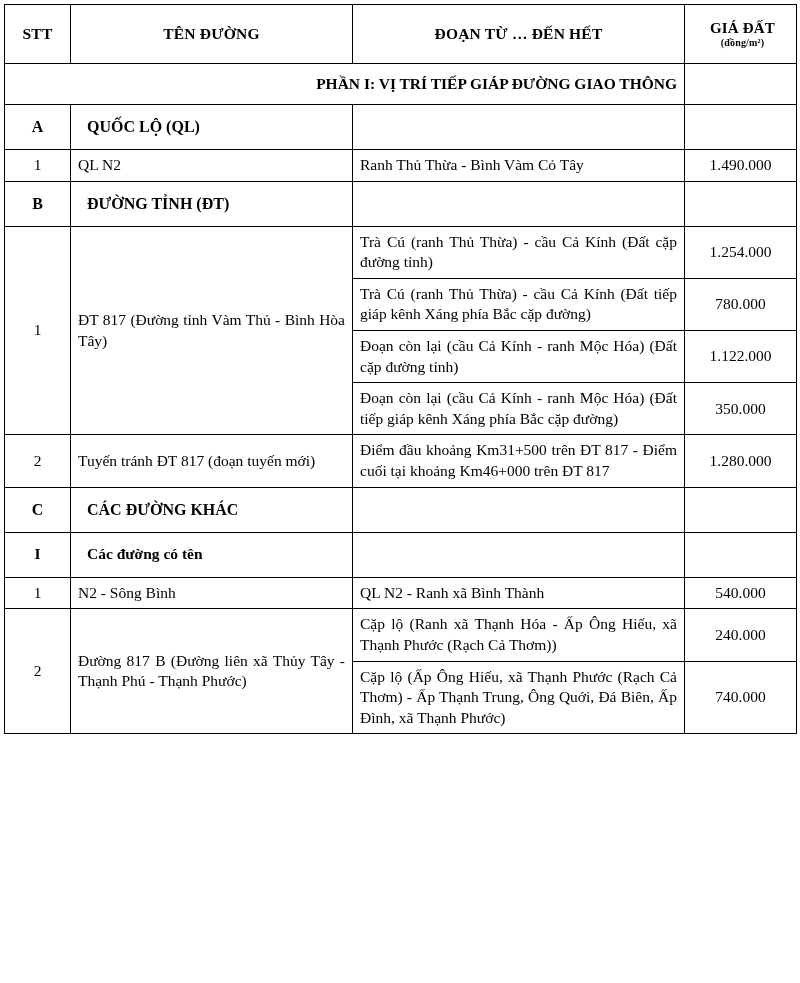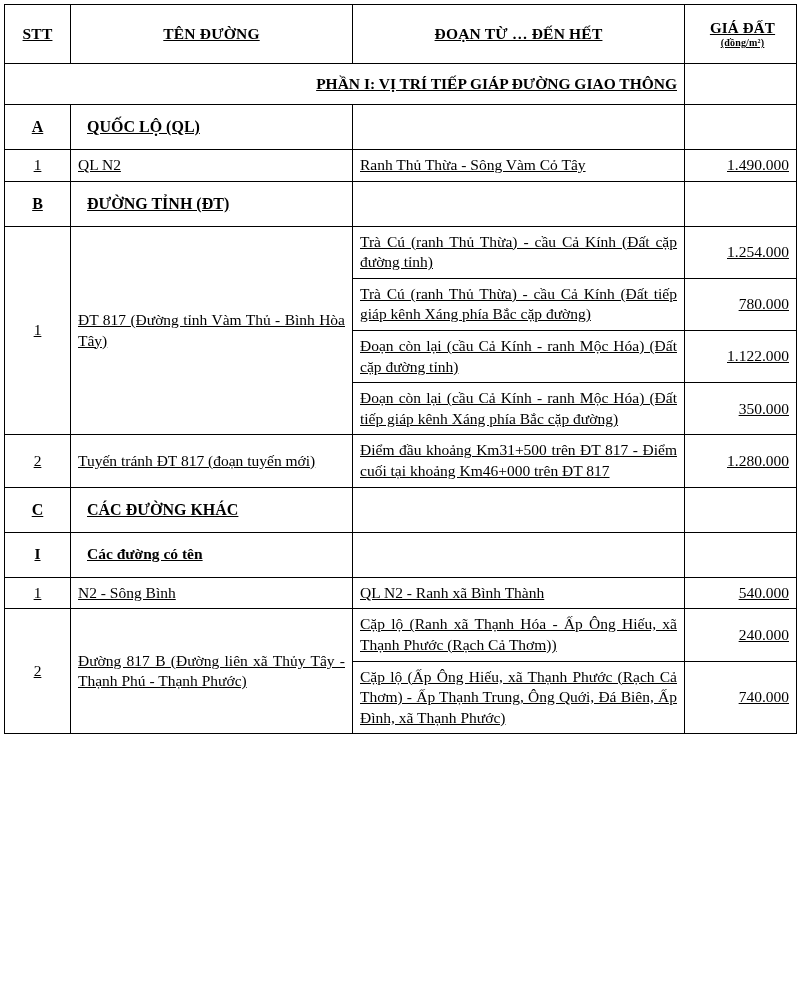--- a/index.html
+++ b/index.html
@@ -32,21 +32,20 @@
   }
 
   table.price-table td,
   table.price-table th {
     border: 1px solid #000000;
     padding: 5px 7px;
     vertical-align: middle;
     font-size: 15.5px;
     line-height: 1.33;
     background: #ffffff;
-    text-decoration: underline;
   }
 
   
   col.c-stt   { width: 66px;  }
   col.c-name  { width: 282px; }
   col.c-seg   { width: 332px; }
   col.c-price { width: 112px; }
 
   
   .hdr td {
@@ -112,21 +111,21 @@
     text-align: justify;
     text-align-last: left;
   }
   td.seg {
     text-align: justify;
     text-align-last: left;
     font-size: 15.5px;
     hyphens: none;
   }
   td.price {
-    text-align: right;
+    text-align: center;
     font-size: 15.5px;
     white-space: nowrap;
   }
   td.empty { }
 </style>
 </head>
 <body>
 
 <div class="sheet">
   <table class="price-table">
@@ -156,21 +155,21 @@
       <tr class="group-row">
         <td class="stt">A</td>
         <td class="name">QUỐC LỘ (QL)</td>
         <td class="empty"></td>
         <td class="empty"></td>
       </tr>
 
       <tr>
         <td class="stt">1</td>
         <td class="name">QL N2</td>
-        <td class="seg">Ranh Thủ Thừa - Sông Vàm Cỏ Tây</td>
+        <td class="seg">Ranh Thủ Thừa - Bình Vàm Cỏ Tây</td>
         <td class="price">1.490.000</td>
       </tr>
 
       <tr class="group-row">
         <td class="stt">B</td>
         <td class="name">ĐƯỜNG TỈNH (ĐT)</td>
         <td class="empty"></td>
         <td class="empty"></td>
       </tr>
 

